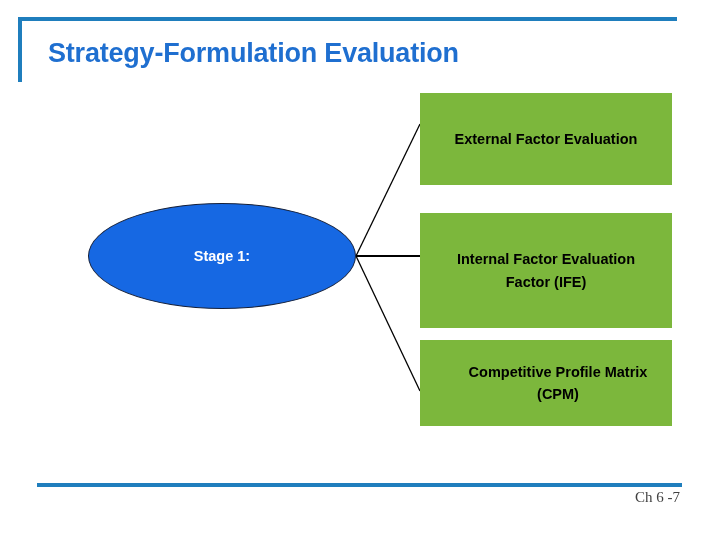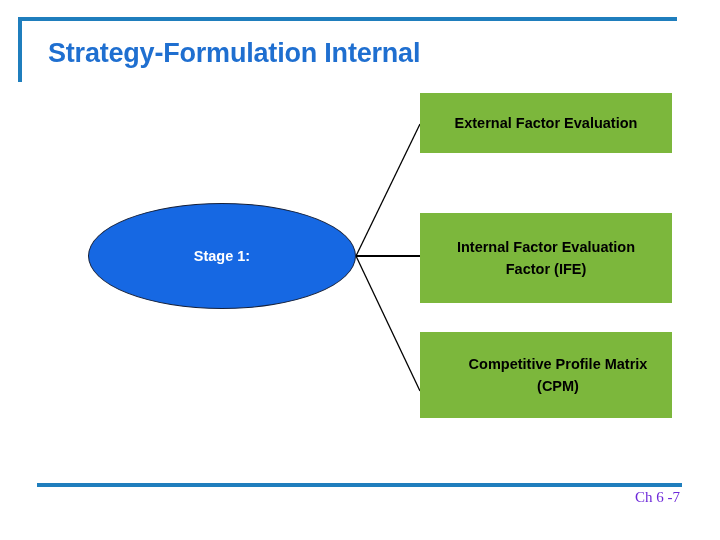--- a/index.html
+++ b/index.html
@@ -97,44 +97,44 @@
     align-items: center;
     justify-content: center;
     color: #000000;
     font-size: 14.5px;
     font-weight: bold;
     line-height: 1.55;
     text-align: center;
     box-sizing: border-box;
     padding: 0 8px;
   }
-  .box-efe { top: 93px;  height: 60px; }
-  .box-ife { top: 213px; height: 90px; }
-  .box-cpm { top: 332px; height: 86px; padding-left: 32px; }
+  .box-efe { top: 93px;  height: 92px; }
+  .box-ife { top: 213px; height: 115px; }
+  .box-cpm { top: 340px; height: 86px; padding-left: 32px; }
 
   
   .footer-ref {
     position: absolute;
     right: 40px;
     top: 489px;
     font-family: "Liberation Serif", serif;
     font-size: 15px;
-    color: #6d28d9;
+    color: #404040;
     white-space: nowrap;
   }
 </style>
 </head>
 <body>
 
 <div id="slide">
 
   <div class="rule-top"></div>
   <div class="rule-left"></div>
 
-  <div class="title">Strategy-Formulation Internal</div>
+  <div class="title">Strategy-Formulation Evaluation</div>
 
   <svg class="connectors" width="720" height="540" viewBox="0 0 720 540" xmlns="http://www.w3.org/2000/svg">
     <line x1="356" y1="256" x2="420" y2="124" stroke="#000000" stroke-width="1.3"></line>
     <line x1="356" y1="256" x2="420" y2="256" stroke="#000000" stroke-width="1.8"></line>
     <line x1="356" y1="256" x2="420" y2="391" stroke="#000000" stroke-width="1.3"></line>
   </svg>
 
   <div class="stage-ellipse">
     <span>Stage 1:</span>
   </div>

